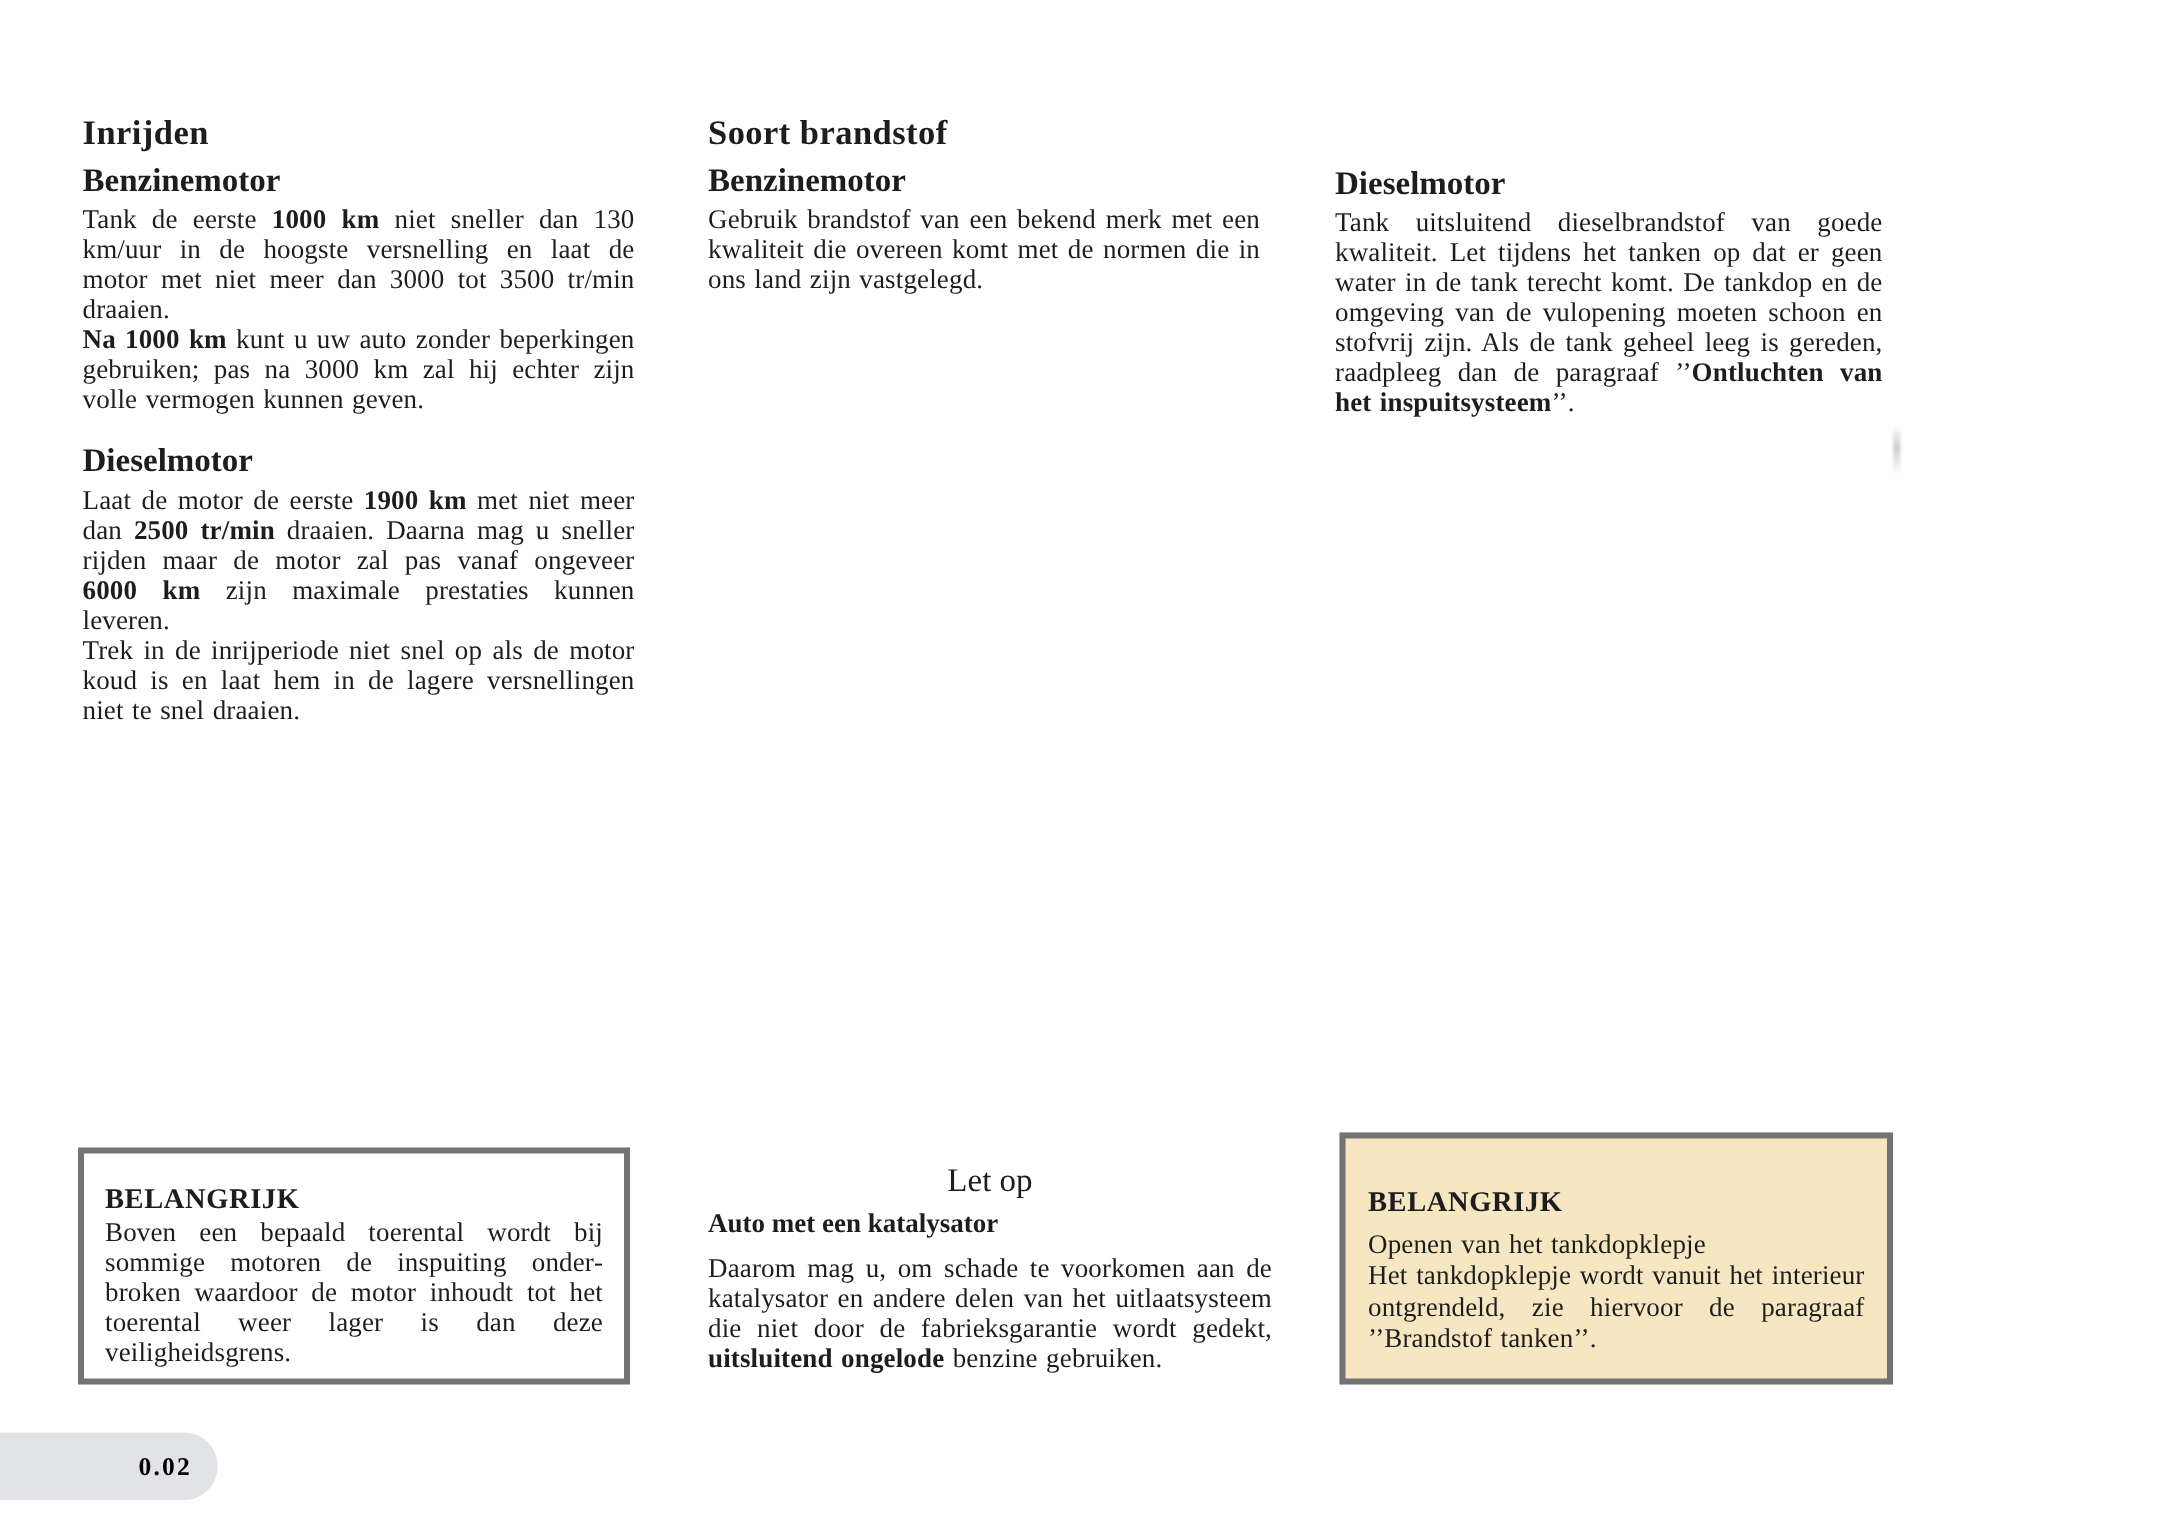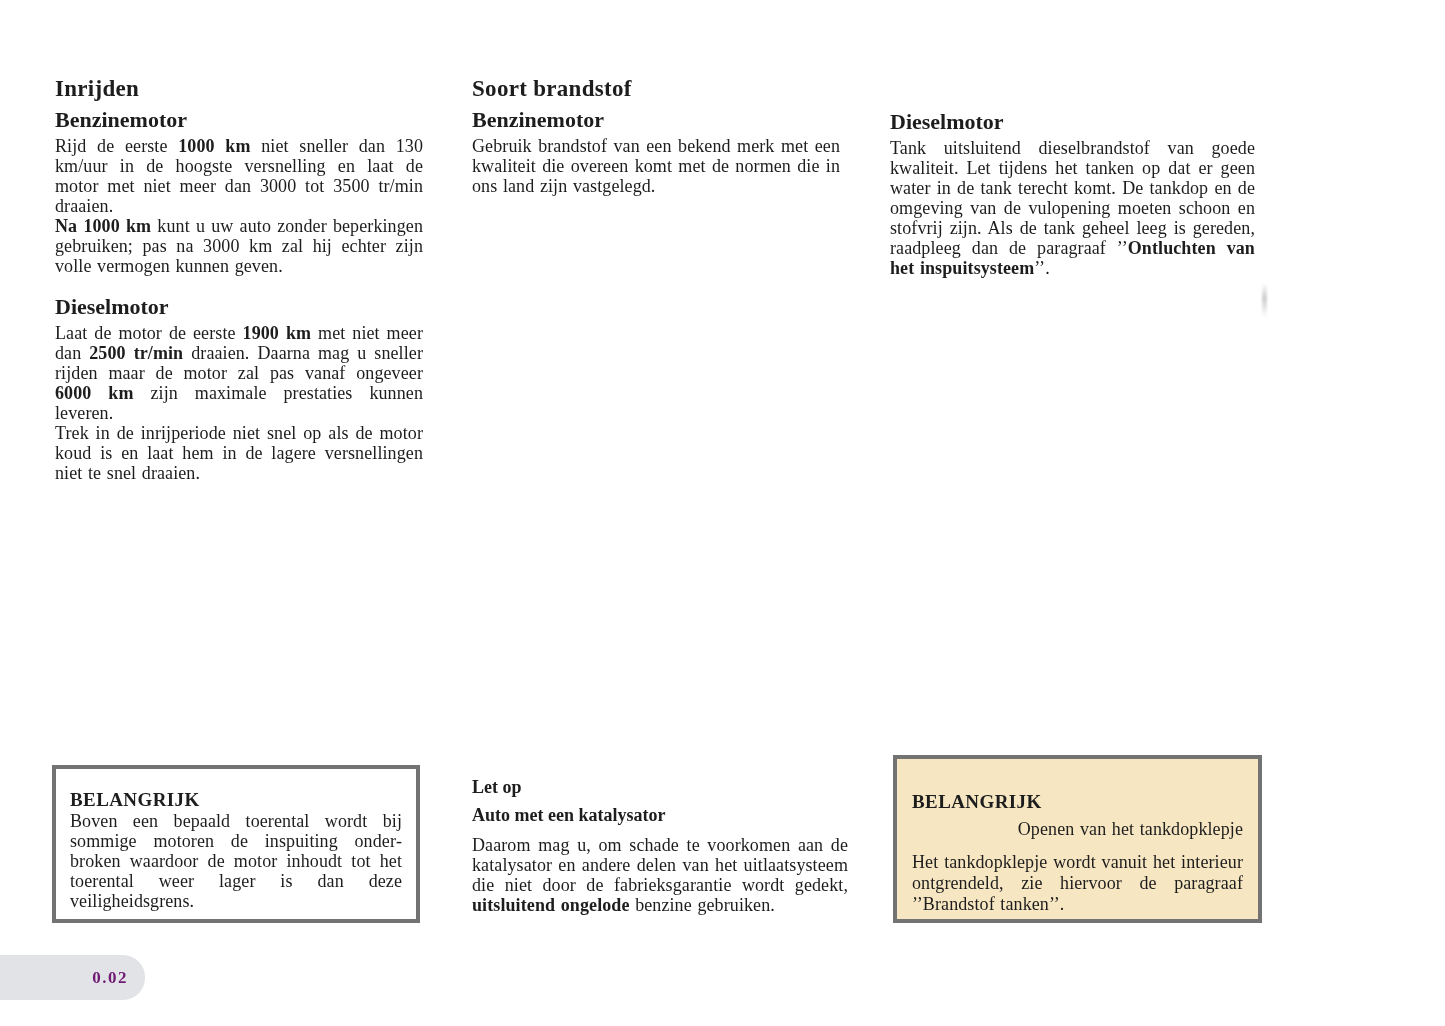--- a/index.html
+++ b/index.html
@@ -26,50 +26,50 @@
 
   p { margin: 0; font-size: 18px; line-height: 20px; word-spacing: 1px; letter-spacing: 0.1px; }
   .b { font-weight: bold; }
   .bold-note { margin-top: 11px; font-weight: bold; text-align: left; }
 
   .box { position: absolute; box-sizing: border-box; border: 4px solid #737373; }
   #box-left  { left: 52px;  top: 765px; width: 368px; height: 158px; background: #ffffff; padding: 20px 14px 0 14px; }
   #box-right { left: 893px; top: 755px; width: 369px; height: 168px; background: #f7e6c2; padding: 32px 15px 0 15px; }
   .box-title { font-size: 19px; line-height: 22px; font-weight: bold; margin: 0; text-align: left; letter-spacing: 0.4px; }
   #box-left p.body { text-align: justify; }
-  #box-right .line { font-size: 18px; line-height: 21px; margin: 6px 0 12px; text-align: right; }
+  #box-right .line { font-size: 18px; line-height: 21px; margin: 6px 0 0; text-align: left; }
   #box-right p.body { font-size: 18px; line-height: 21px; text-align: justify; }
 
   #letop { position: absolute; left: 472px; top: 777px; width: 376px; text-align: justify; }
-  #letop h3 { font-size: 18px; line-height: 20px; margin: 0 0 8px; font-weight: bold; text-align: left; }
+  #letop h3 { font-size: 22px; line-height: 20px; margin: 0 0 8px; font-weight: normal; text-align: center; }
   #letop h4 { font-size: 18px; line-height: 20px; margin: 5px 0 10px; font-weight: bold; text-align: left; }
 
   .pill {
     position: absolute; left: 0; top: 955px; width: 145px; height: 45px;
     background: #e2e3e6; border-radius: 0 22px 22px 0;
     display: flex; align-items: center; justify-content: flex-end;
     padding-right: 17px; box-sizing: border-box;
   }
-  .pill span { color: #701a75; font-size: 17px; font-weight: bold; letter-spacing: 1.5px; }
+  .pill span { color: #000000; font-size: 17px; font-weight: bold; letter-spacing: 1.5px; }
 
   .artifact {
     position: absolute; left: 1262px; top: 283px; width: 5px; height: 34px;
     background: linear-gradient(180deg, rgba(185,185,185,0) 0%, rgba(165,165,165,0.55) 45%, rgba(185,185,185,0) 100%);
     filter: blur(1px);
   }
 </style>
 </head>
 <body>
 
 <div class="page">
 
   <section class="col" id="col1">
     <h1>Inrijden</h1>
     <h2 class="first-sub">Benzinemotor</h2>
-    <p><span>Rijd de eerste </span><span class="b">1000 km</span><span> niet sneller dan 130 km/uur in de hoogste versnelling en laat de motor met niet meer dan 3000 tot 3500 tr/min draaien.</span></p>
+    <p><span>Tank de eerste </span><span class="b">1000 km</span><span> niet sneller dan 130 km/uur in de hoogste versnelling en laat de motor met niet meer dan 3000 tot 3500 tr/min draaien.</span></p>
     <p><span class="b">Na 1000 km</span><span> kunt u uw auto zonder beper­kingen gebruiken; pas na 3000 km zal hij echter zijn volle vermogen kunnen geven.</span></p>
     <h2 class="second-sub">Dieselmotor</h2>
     <p><span>Laat de motor de eerste </span><span class="b">1900 km</span><span> met niet meer dan </span><span class="b">2500 tr/min</span><span> draaien. Daarna mag u sneller rijden maar de motor zal pas vanaf ongeveer </span><span class="b">6000 km</span><span> zijn maximale prestaties kunnen leveren.</span></p>
     <p><span>Trek in de inrijperiode niet snel op als de motor koud is en laat hem in de lagere ver­snellingen niet te snel draaien.</span></p>
   </section>
 
   <section class="col" id="col2">
     <h1>Soort brandstof</h1>
     <h2 class="first-sub">Benzinemotor</h2>
     <p><span>Gebruik brandstof van een bekend merk met een kwaliteit die overeen komt met de nor­men die in ons land zijn vastgelegd.</span></p>

